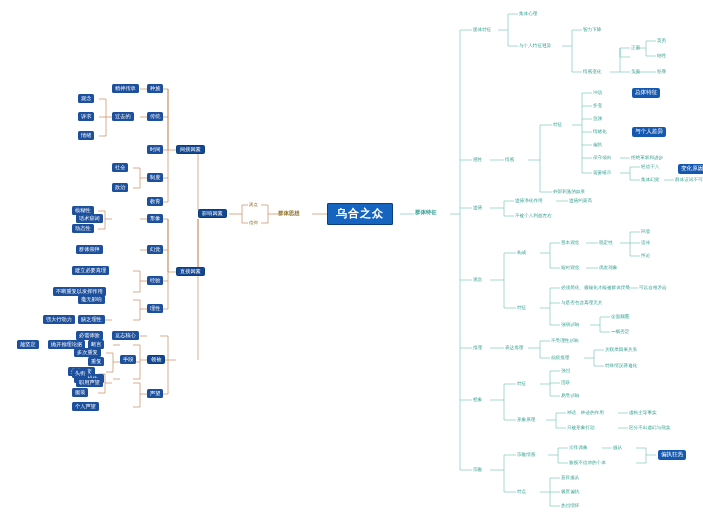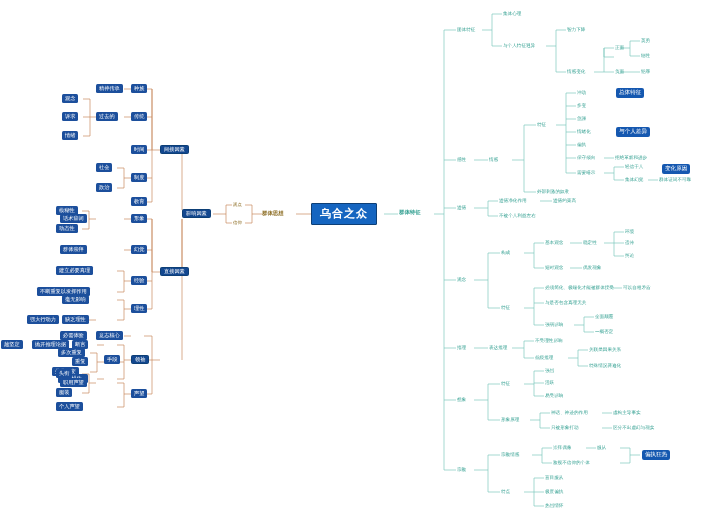--- a/index.html
+++ b/index.html
@@ -1,21 +1,21 @@
 <!DOCTYPE html>
 <html><head>
 <meta charset="utf-8">
 <style>
   html,body{margin:0;padding:0;}
   body{
     width:703px;height:520px;background:#ffffff;
     font-family:"Liberation Sans","DejaVu Sans",sans-serif;
     overflow:hidden;position:relative;
   }
-  #canvas{position:absolute;left:0;top:0;width:640px;height:520px;}
+  #canvas{position:absolute;left:16px;top:0;width:640px;height:520px;}
   svg.links{position:absolute;left:0;top:0;width:703px;height:520px;pointer-events:none;}
   .node{
     position:absolute;box-sizing:border-box;
     display:flex;align-items:center;justify-content:center;
     text-align:center;white-space:nowrap;line-height:1.05;
   }
   
   .n-root{
     background:#1565c0;border:1.5px solid #0d3f76;color:#ffffff;
     font-size:11px;font-weight:bold;letter-spacing:1px;

